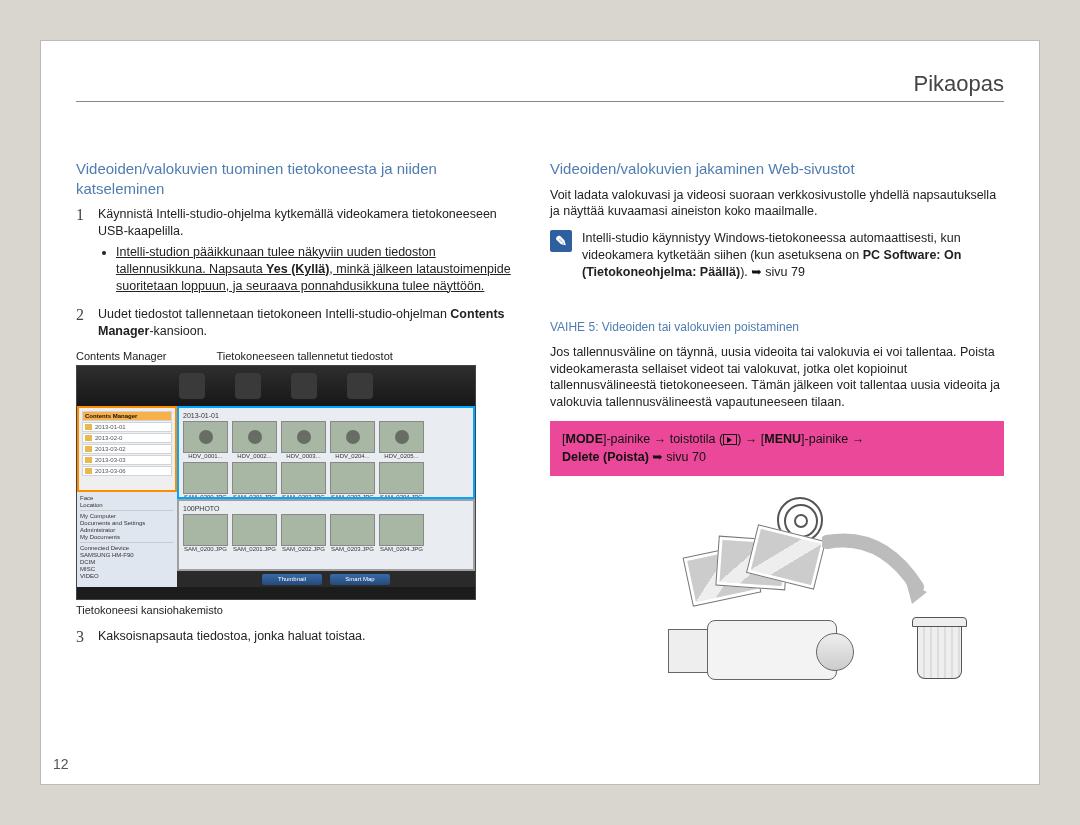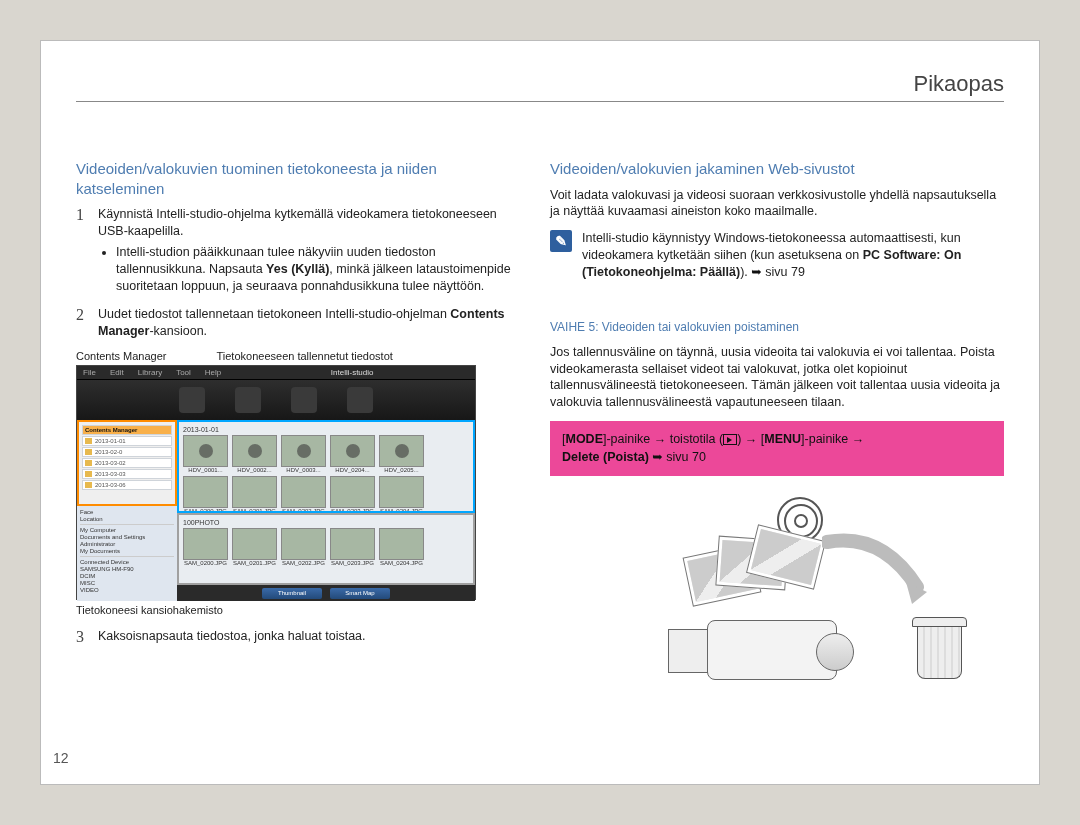--- a/index.html
+++ b/index.html
@@ -43,21 +43,21 @@
     margin-bottom: 8px;
     line-height: 1.3;
     margin-top: 39px;
   }
   .num-list { display: flex; margin-bottom: 8px; }
   .num {
     font-size: 16px; color: #444; width: 22px; flex-shrink: 0;
     font-family: Georgia, serif;
   }
   .num-body { flex: 1; font-size: 12.5px; color: #222; line-height: 1.35; }
-  ul.bullets { list-style: disc; margin: 4px 0 4px 18px; }
+  ul.bullets { list-style: disc; margin: 4px 0 4px 18px; text-decoration: underline; }
   ul.bullets li { font-size: 12.5px; color: #222; line-height: 1.35; margin-bottom: 2px; }
   .bold { font-weight: 700; }
   .caption-row { display: flex; font-size: 11px; color: #222; margin: 10px 0 3px 0; gap: 50px; }
   .app-shot {
     position: relative;
     width: 400px; height: 235px;
     background: #1c1c1c;
     border: 1px solid #444;
   }
   .shot-menu {
@@ -81,21 +81,21 @@
   .thumb-section { border: 2px solid #00a6ff; flex: 1; padding: 4px; background: #e9edf1; overflow: hidden; }
   .thumb-row { display: flex; gap: 4px; margin-bottom: 3px; }
   .thumb { width: 45px; height: 32px; background: #a7b7a3; border: 1px solid #888; display:flex; align-items:center; justify-content:center; }
   .thumb.video::after { content:""; width:14px; height:14px; border-radius:50%; background:rgba(60,60,60,0.6); display:block; }
   .thumb-title { font-size:6px; color:#333; text-align:center; }
   .thumb-section-lower { border: 2px solid #a0a0a0; height: 72px; padding: 4px; background:#e9edf1;}
   .shot-bottom { height: 16px; background:#2a2a2a; display:flex; gap:8px; align-items:center; justify-content:center; }
   .shot-btn { width:60px; height:11px; background:linear-gradient(#3a6aa8,#234a7a); border-radius:2px; font-size:6px; color:#fff; display:flex; align-items:center; justify-content:center; }
   .caption-below { font-size: 11px; color: #222; margin-top: 4px; }
   .page-num {
-    position: absolute; left: 12px; bottom: 18px; font-size: 14px; color: #555;
+    position: absolute; left: 12px; bottom: 12px; font-size: 14px; color: #555;
   }
 
   
   .right-para { font-size: 12.5px; color: #222; line-height: 1.35; margin-bottom: 6px; }
   .share-icon {
     display: inline-block; width: 16px; height: 16px; border-radius: 50%;
     background: radial-gradient(circle at 50% 45%, #3b86d6, #1b4c8c);
     vertical-align: middle;
   }
   .note-box {
@@ -192,28 +192,20 @@
           <span>Uudet tiedostot tallennetaan tietokoneen Intelli-studio-ohjelman </span><span class="bold">Contents Manager</span><span>-kansioon.</span>
         </div>
       </div>
 
       <div class="caption-row">
         <span>Contents Manager</span>
         <span>Tietokoneeseen tallennetut tiedostot</span>
       </div>
 
       <div class="app-shot">
-        <div class="shot-menu">
-          <span>File</span>
-          <span>Edit</span>
-          <span>Library</span>
-          <span>Tool</span>
-          <span>Help</span>
-          <span style="margin:0 auto; color:#ddd;">Intelli-studio</span>
-        </div>
         <div class="shot-toolbar">
           <div class="tool-icon"></div>
           <div class="tool-icon"></div>
           <div class="tool-icon"></div>
           <div class="tool-icon"></div>
         </div>
         <div class="shot-body">
           <div class="shot-side">
             <div class="shot-side-box">
               <div class="side-row head">Contents Manager</div>

